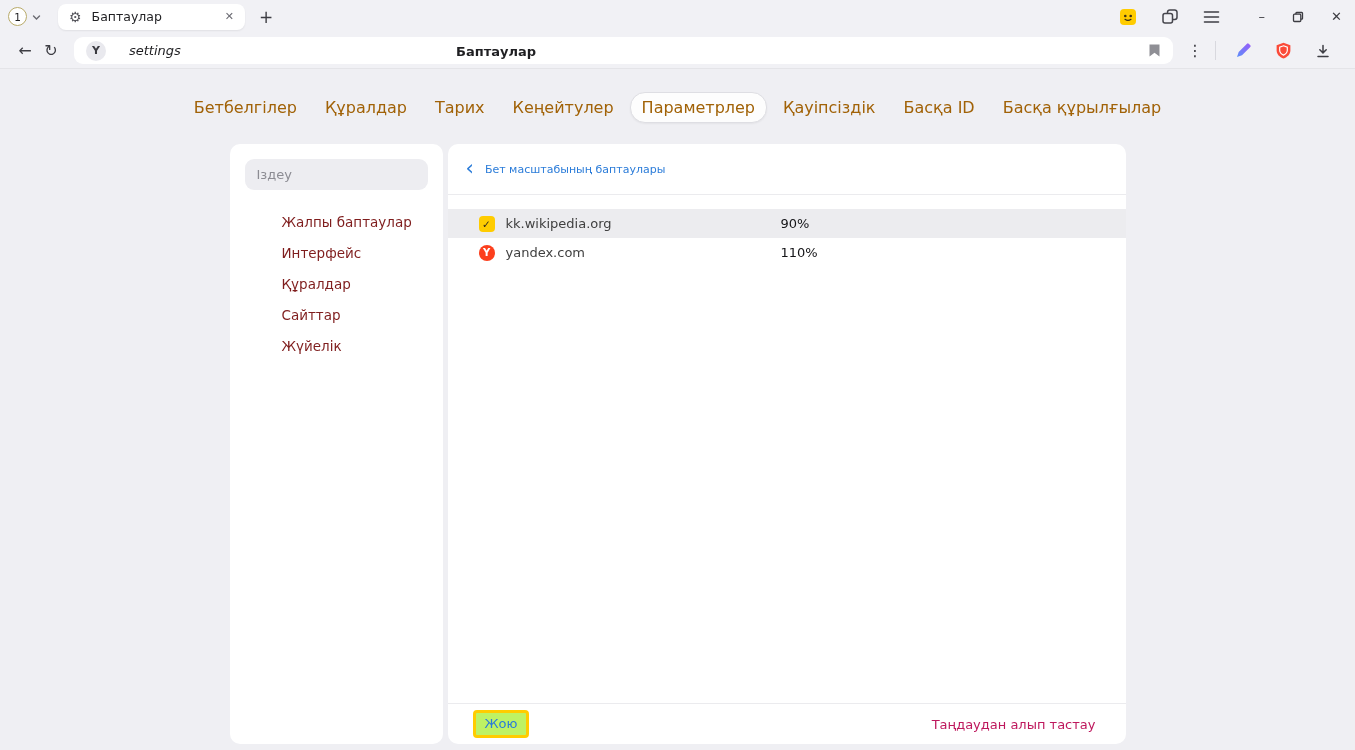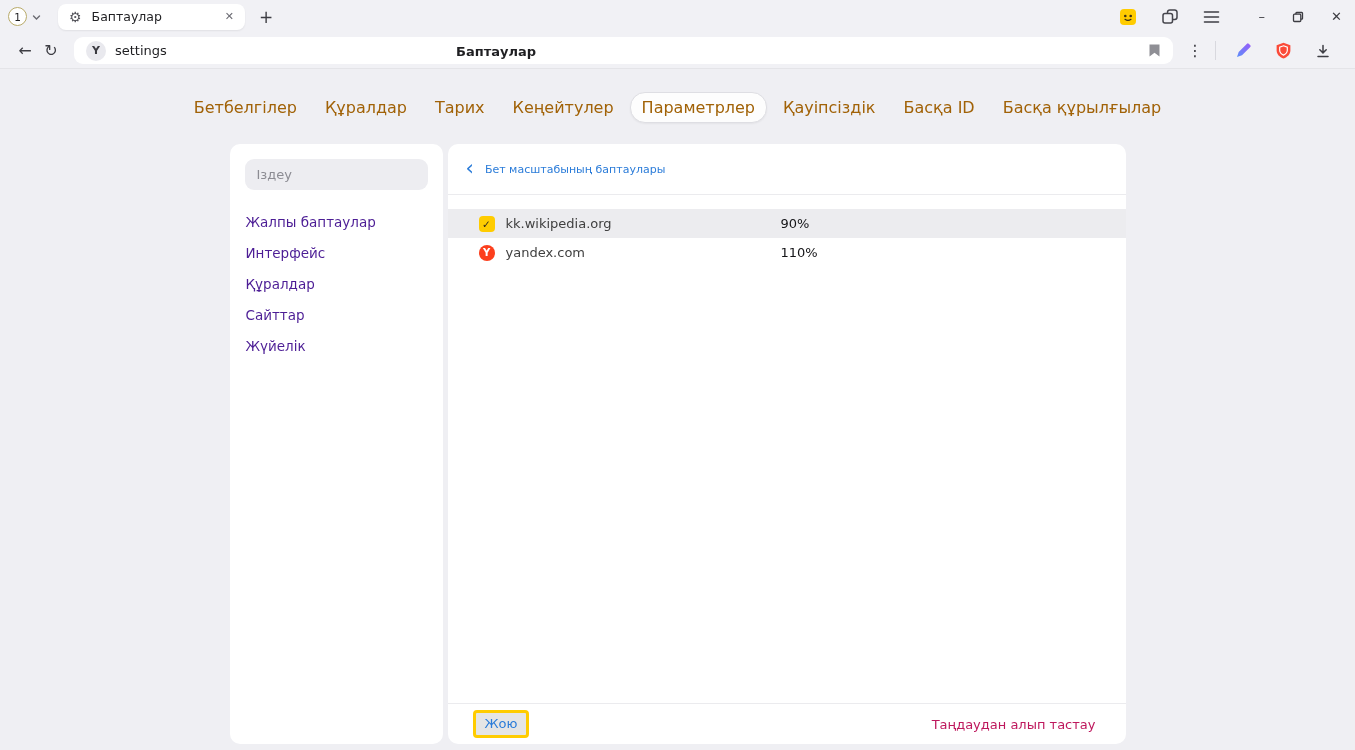--- a/index.html
+++ b/index.html
@@ -37,42 +37,42 @@
   .toolbar { height:36px; background:#f1f1f5; border-bottom:1px solid #e4e4e8; display:flex; align-items:center; padding:0 12px; }
   .tb-btn { width:26px; text-align:center; font-size:16px; color:#3e3e44; cursor:pointer; line-height:1; }
   .address-bar {
     flex:1; height:27px; background:#fff; border-radius:9px; margin:0 9px 0 10px;
     display:flex; align-items:center; padding:0 12px; position:relative; cursor:text;
   }
   .favicon {
     width:20px; height:20px; border-radius:50%; background:#e9e9ee; color:#3a3a40;
     font-weight:bold; font-size:11px; display:flex; align-items:center; justify-content:center; flex:none;
   }
-  .address-text { margin-left:9px; font-size:13px; color:#1f1f22; }
+  .address-text { margin-left:23px; font-size:13px; color:#1f1f22;font-style:italic; }
   .page-title { position:absolute; left:382px; top:50%; transform:translateY(-50%); font-size:13px; font-weight:bold; color:#1f1f22; }
   .bookmark { margin-left:auto; display:flex; cursor:pointer; }
   .vdiv { width:1px; height:19px; background:#d8d8de; margin:0 7px; }
   .tb-icon { width:40px; display:flex; justify-content:center; align-items:center; cursor:pointer; }
 
   
   .content { padding-top:23px; height:681px; }
   .nav-tabs { display:flex; justify-content:center; align-items:center; gap:4px; }
   .nav-tab { font-size:16px; color:#a16207; padding:5px 11px; border-radius:15px; cursor:pointer; white-space:nowrap; border:1px solid transparent; }
   .nav-tab.active { background:#fdfdfd; border:1px solid #dedee3; box-shadow:0 1px 2px rgba(0,0,0,.05); }
 
   .cards { display:flex; gap:5px; width:896px; margin:21px auto 0; height:600px; }
 
   .sidebar-card { width:213px; min-width:213px; background:#fff; border-radius:10px; padding:15px 15px 0; }
   .search-input {
     width:100%; height:31px; background:#ededf1; border:none; border-radius:9px;
     padding:0 12px; font-size:13px; color:#1f1f22; outline:none; font-family:inherit;
   }
   .search-input::placeholder { color:#8c8c93; }
   .side-menu { margin-top:17px; }
-  .side-item { font-size:13.5px; color:#4c1d95; padding:7px 1px 8px; cursor:pointer; }
+  .side-item { font-size:13.5px; color:#7f1d1d; padding:7px 1px 8px; cursor:pointer;margin-left:36px; }
 
   .main-card { flex:1; background:#fff; border-radius:10px; display:flex; flex-direction:column; overflow:hidden; }
   .main-header { height:50px; min-height:50px; display:flex; align-items:center; padding:0 18px; }
   .back-chevron { font-size:21px; color:#2b7cd9; margin-right:11px; line-height:1; padding-bottom:2px; cursor:pointer; }
   .panel-title { font-size:11px; font-weight:normal; color:#2b7cd9; margin:0; }
   .hdivider { height:1px; background:#ebebee; }
   .rows { margin-top:14px; }
   .row { height:29px; display:flex; align-items:center; padding:0 18px 0 31px; cursor:pointer; }
   .row.selected { background:#ececef; }
   .checkbox {
@@ -85,21 +85,21 @@
     font-size:10px; font-weight:bold; display:flex; align-items:center; justify-content:center;
   }
   .site { margin-left:11px; font-size:13px; color:#404040; width:275px; }
   .zoomv { font-size:13px; color:#141417; }
   .spacer { flex:1; }
   .footer {
     height:41px; min-height:41px; border-top:1px solid #ebebee;
     display:flex; align-items:center; justify-content:space-between; padding:0 30px 0 25px;
   }
   .delete-btn {
-    font-family:inherit; font-size:13px; color:#2b7cd9; background:#e5e5e5;
+    font-family:inherit; font-size:13px; color:#2b7cd9; background:#bef264;
     border:3px solid #ffcc00; border-radius:4px; padding:3px 9px; cursor:pointer; line-height:1.2;
   }
   .deselect { font-size:13px; color:#be185d; cursor:pointer; text-decoration:none; }
 </style>
 </head>
 <body>
 
 <div class="titlebar">
   <div class="tab-counter">1</div>
   <div class="tabs-chevron">

